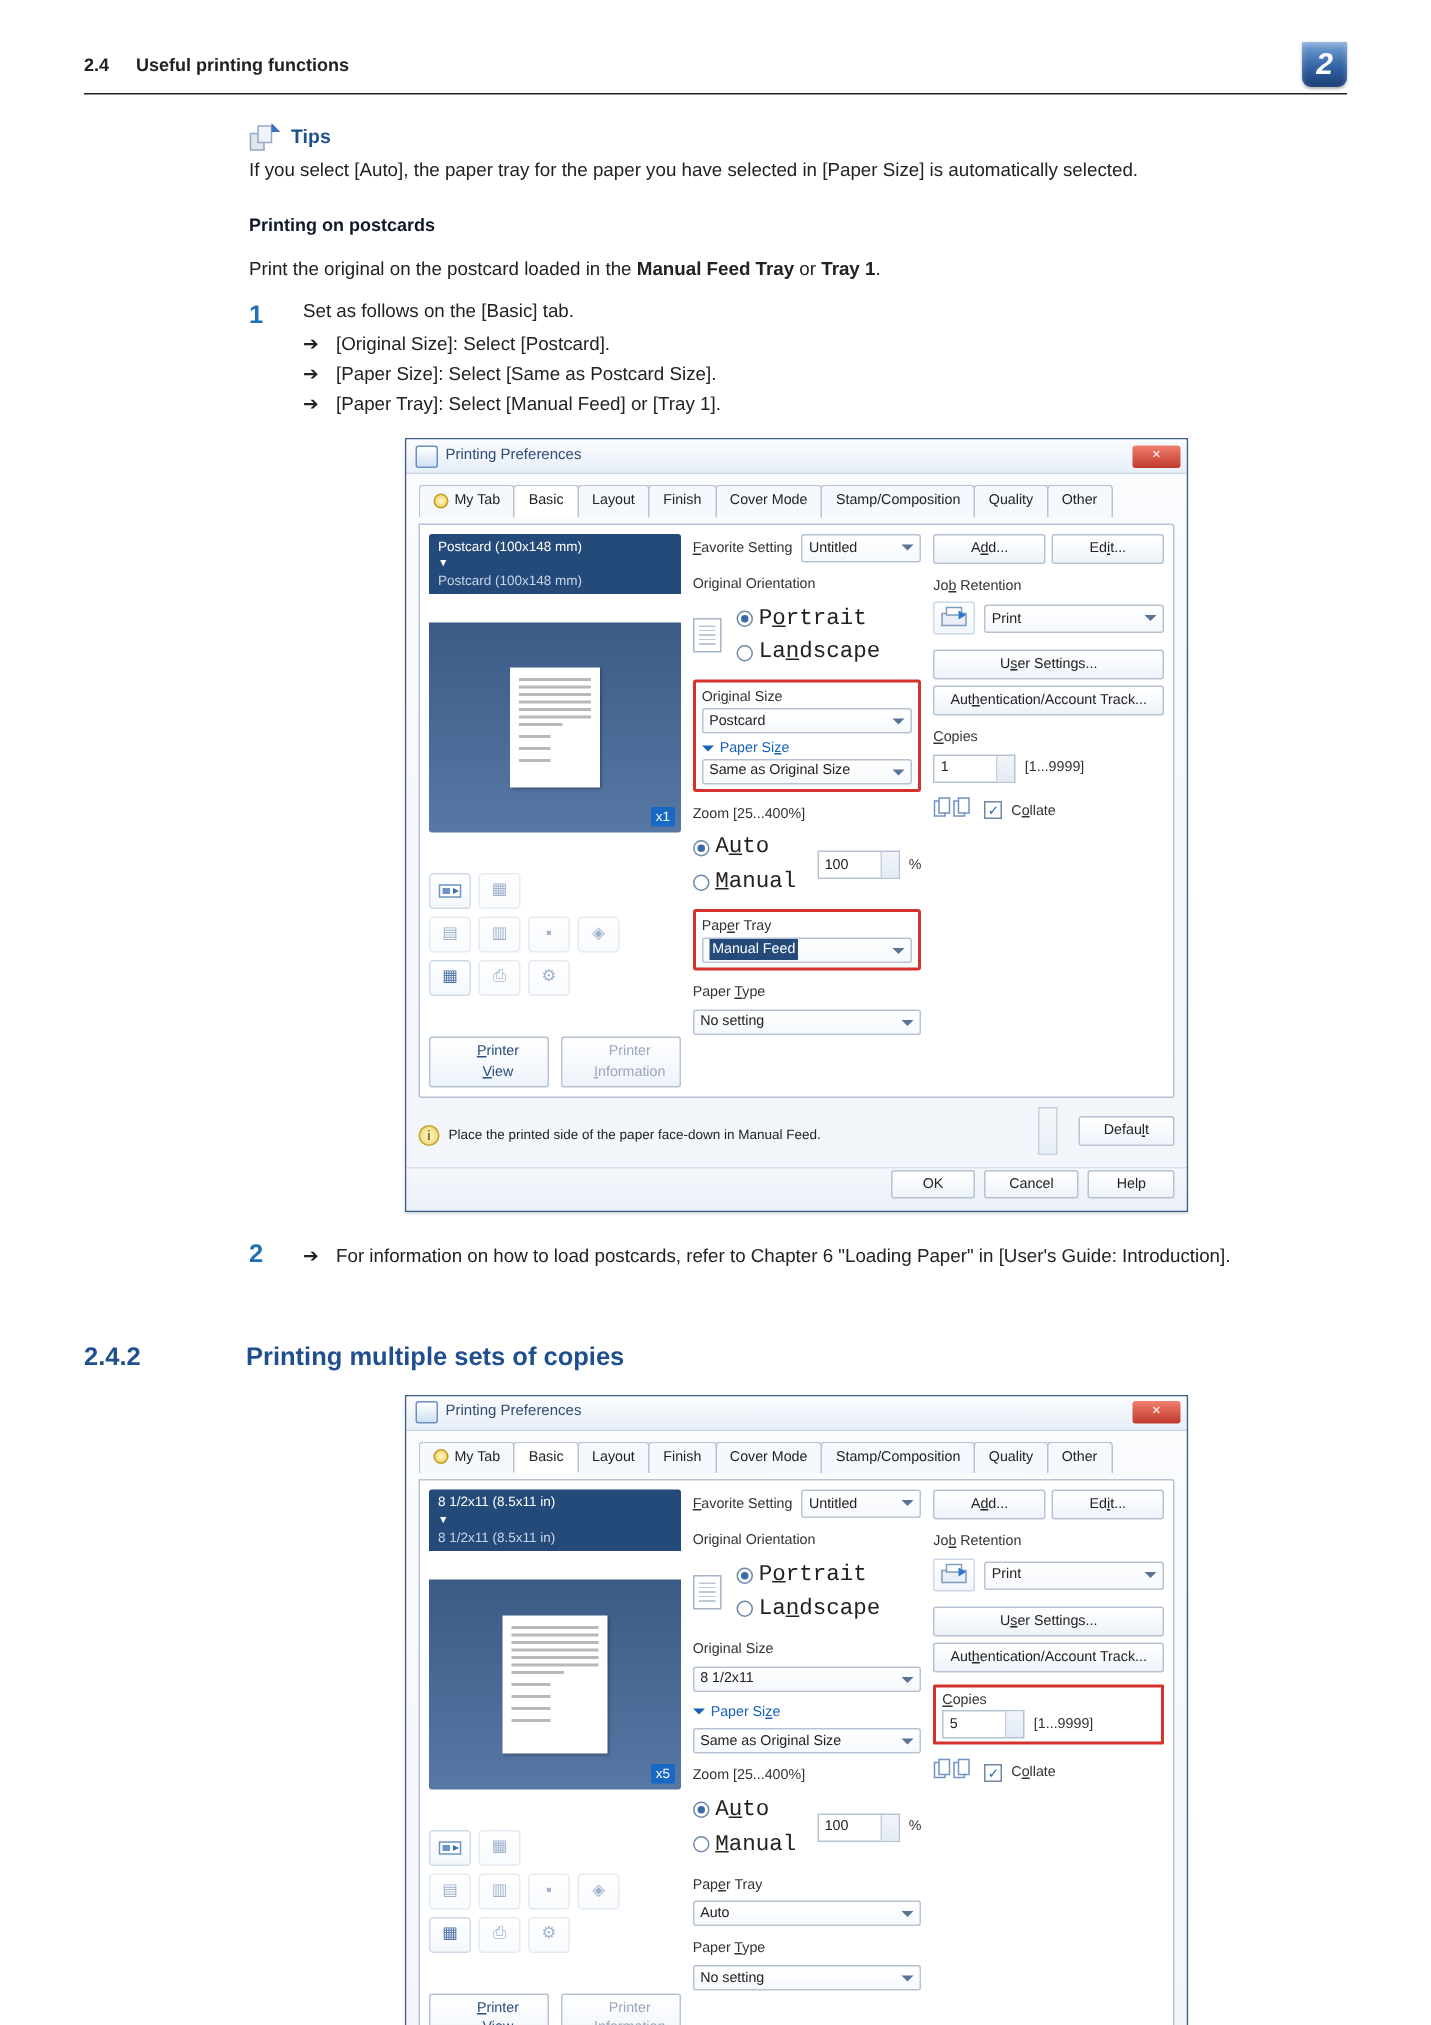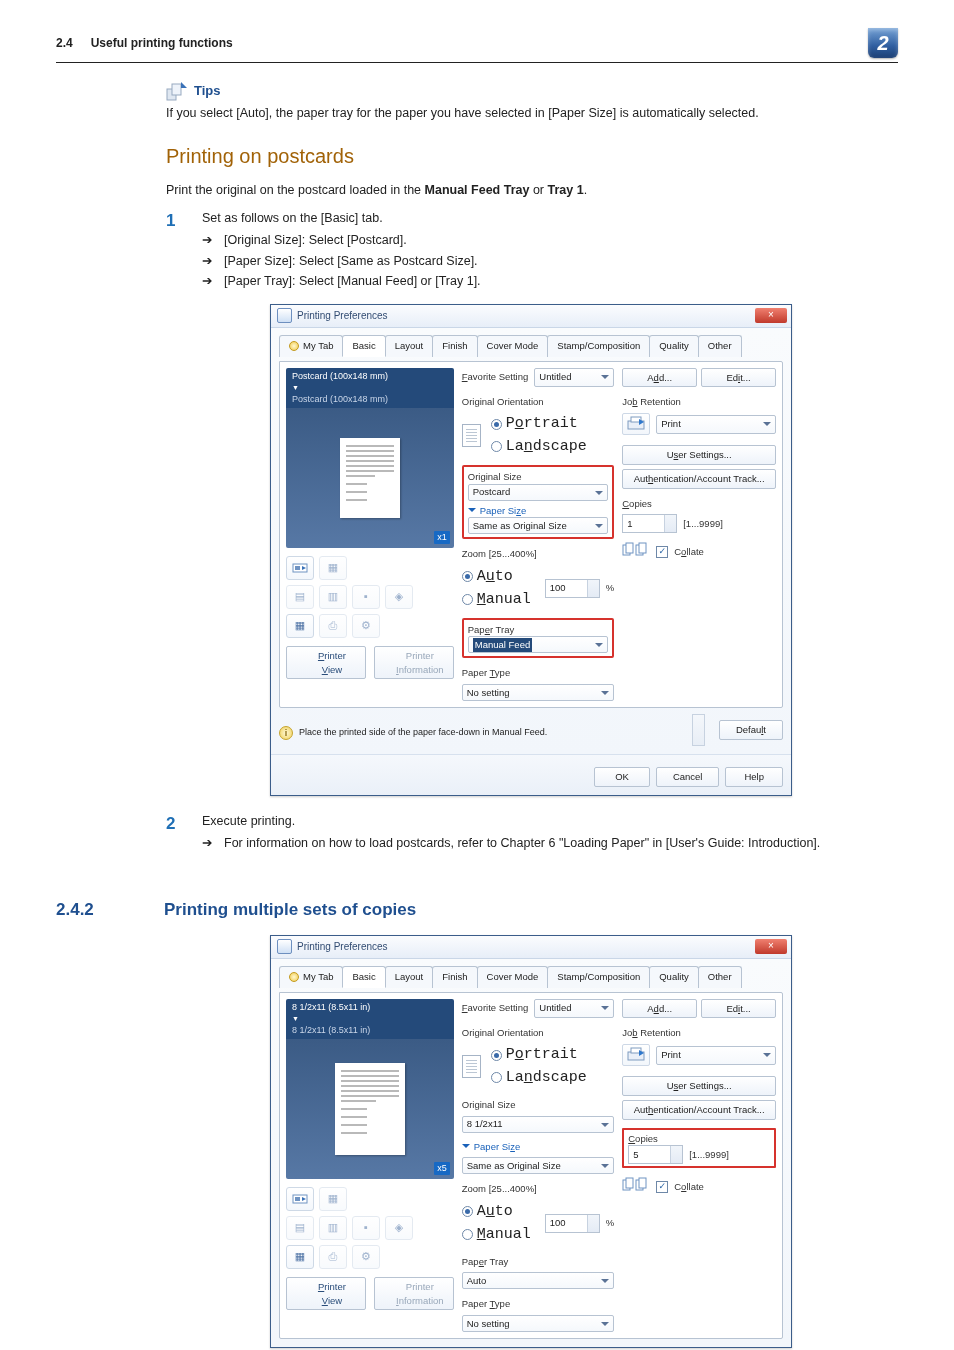--- a/index.html
+++ b/index.html
@@ -64,23 +64,23 @@
   height: 20px;
   position: relative;
 }
 .tips-icon svg { width: 22px; height: 20px; }
 .tips-label {
   font-weight: bold;
   color: #1f4f8f;
   font-size: 13px;
 }
 .h2 {
-  font-weight: normal;
-  color: #a16207;
-  font-size: 20px;
+  font-weight: bold;
+  color: #0f172a;
+  font-size: 12px;
   margin-top: 20px;
   margin-bottom: 10px;
 }
 .num-row {
   display: flex;
   gap: 20px;
   margin-top: 10px;
 }
 .num {
   color: #1f6fb5;
@@ -208,21 +208,21 @@
 }
 .dlg-main {
   border: 1px solid #b7c3d2;
   background: #fff;
   padding: 6px;
   display: flex;
   gap: 8px;
   border-radius: 0 2px 2px 2px;
   margin-top: -1px;
 }
-.left-col { width: 180px; display: flex; flex-direction: column; }
+.left-col { width: 180px; display: flex; flex-direction: column; gap: 19px; }
 .preview-header {
   background: #244a7a;
   color: #fff;
   font-size: 9px;
   padding: 2px 6px;
   border-radius: 2px 2px 0 0;
 }
 .preview-header .dim { color: #c8d5e8; }
 .preview-body {
   background: linear-gradient(#3b5b85,#5778a5);
@@ -407,21 +407,21 @@
 .collate svg { width: 28px; height: 18px;}
 .hi-hl { background:#244a7a; color:#fff; padding:0 2px; }
 .btm-note { display: flex; align-items: flex-start; gap: 6px; font-size: 9px; margin-top: 6px; }
 .info-ic {
   width: 12px; height: 12px; border-radius: 50%;
   border: 1px solid #c6a42c;
   background: radial-gradient(#fff9d8,#efcf56);
   color:#8a6b10; text-align:center; line-height:12px; font-weight:bold;
 }
 .dlg-footer {
-  padding: 12px 8px 8px 8px;
+  padding: 1px 8px 8px 8px;
   display: flex;
   justify-content: flex-end;
   gap: 6px;
   background: linear-gradient(#f5f8fc,#eaf0f8);
   border-top: 1px solid #d7e1ee;
 }
 .copies-hl {
   border: 2px solid #d6322d;
   padding: 2px 4px;
   border-radius: 1px;
@@ -650,21 +650,20 @@
       <div class="dlg-footer">
         <span class="btn-sm" style="padding:2px 20px">OK</span>
         <span class="btn-sm" style="padding:2px 16px">Cancel</span>
         <span class="btn-sm" style="padding:2px 18px">Help</span>
       </div>
     </div>
 
     <div class="num-row">
       <span class="num">2</span>
       <div class="txt">
-        <div>Execute printing.</div>
         <ul class="arrows">
           <li>
               <span class="arr">➔</span>
               <span>For information on how to load postcards, refer to Chapter 6 "Loading Paper" in [User's Guide: Introduction].</span>
             </li>
         </ul>
       </div>
     </div>
 
     <div class="section-row">

